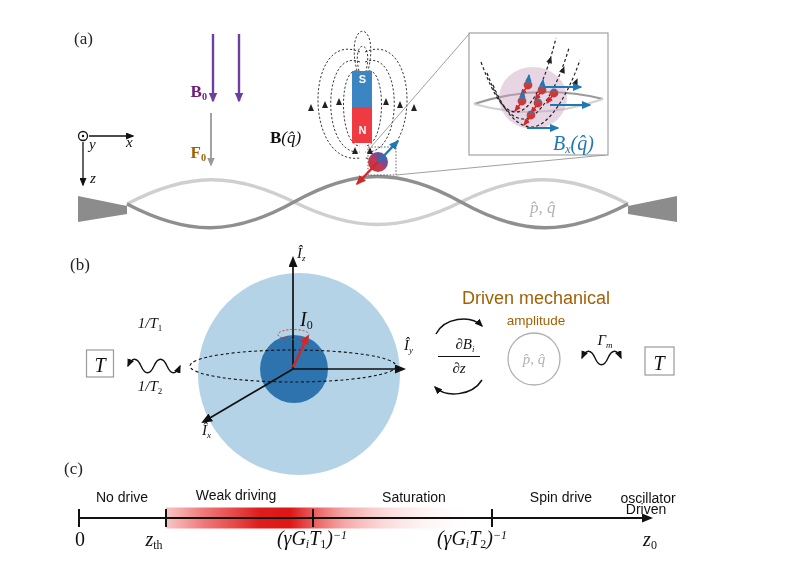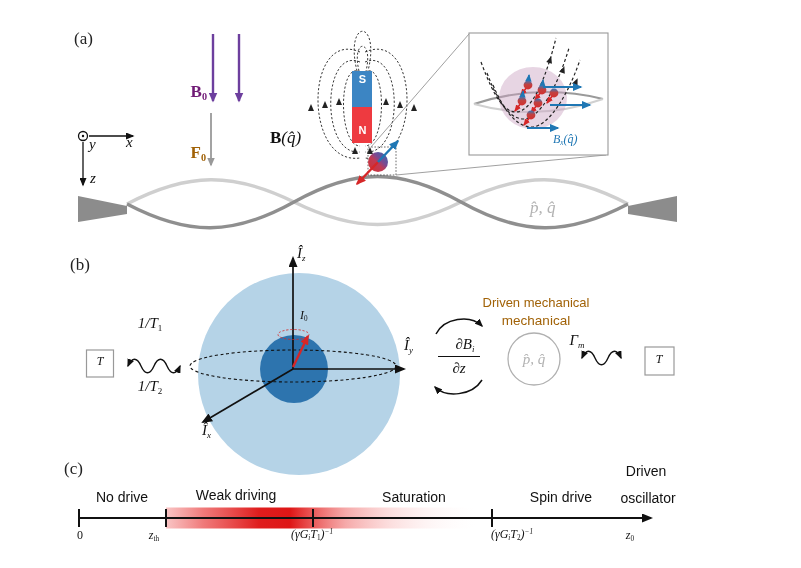--- a/index.html
+++ b/index.html
@@ -4,21 +4,21 @@
 <style>
   html,body{margin:0;padding:0;background:#ffffff;}
   #stage{position:relative;width:801px;height:568px;background:#ffffff;overflow:hidden;
          font-family:"Liberation Serif","DejaVu Serif",serif;}
   #art{position:absolute;left:0;top:0;}
   .lbl{position:absolute;line-height:1;white-space:nowrap;color:#111;}
   .ctr{transform:translate(-50%,0);}
   .rgt{transform:translate(-100%,0);}
   .math{font-family:"Liberation Serif","DejaVu Serif",serif;font-style:italic;font-size:17px;}
   .m15{font-size:15px;}
-  .m16{font-size:12px;}
+  .m16{font-size:20px;}
   .vec{font-style:normal;font-weight:bold;}
   .sans{font-family:"Liberation Sans","DejaVu Sans",sans-serif;font-style:normal;font-size:14px;}
   .panel-tag{font-family:"Liberation Serif","DejaVu Serif",serif;font-style:normal;font-size:17px;color:#222;}
   .gray{color:#a16207;}
   .lightgray{color:#b2b2b2;}
   .purple{color:#701a75;}
   .blue{color:#1f77b4;}
   .white{color:#ffffff;}
   .magnet-letter{font-family:"Liberation Sans","DejaVu Sans",sans-serif;font-style:normal;
                  font-weight:bold;font-size:11px;}
@@ -243,32 +243,32 @@
   <div class="lbl math m16 ctr" style="left:100px;top:355px">T</div>
   <div class="lbl math m15 ctr" style="left:150px;top:316px"><span>1/T</span><sub>1</sub></div>
   <div class="lbl math m15 ctr" style="left:150px;top:379px"><span>1/T</span><sub>2</sub></div>
   <div class="lbl math m16" style="left:300px;top:309px"><span>I</span><sub>0</sub></div>
   <div class="lbl math m15" style="left:297px;top:246px"><span>Î</span><sub class="it">z</sub></div>
   <div class="lbl math m15" style="left:404px;top:338px"><span>Î</span><sub class="it">y</sub></div>
   <div class="lbl math m15" style="left:202px;top:423px"><span>Î</span><sub class="it">x</sub></div>
   <div class="lbl math m15 ctr" style="left:465px;top:337px"><span>∂B</span><sub class="it">i</sub></div>
   <div class="fracbar" style="left:438px;top:356px;width:42px"></div>
   <div class="lbl math m15 ctr" style="left:459px;top:361px">∂z</div>
-  <div class="lbl sans gray ctr" style="left:536px;top:296px;font-size:13px">Driven mechanical</div>
-  <div class="lbl sans gray ctr" style="left:536px;top:314px;font-size:13.5px">mechanical</div>
+  <div class="lbl sans gray ctr" style="left:536px;top:289px;font-size:18px">Driven mechanical</div>
+  <div class="lbl sans gray ctr" style="left:536px;top:314px;font-size:13.5px">amplitude</div>
   <div class="lbl math m15 lightgray ctr" style="left:534px;top:352px">p̂, q̂</div>
-  <div class="lbl math m15 ctr" style="left:577px;top:333px"><span>Γ</span><sub class="it">m</sub></div>
+  <div class="lbl math m15 ctr" style="left:605px;top:333px"><span>Γ</span><sub class="it">m</sub></div>
   <div class="lbl math m16 ctr" style="left:659px;top:353px">T</div>
 
   <div class="lbl panel-tag" style="left:64px;top:460px">(c)</div>
   <div class="lbl sans ctr" style="left:122px;top:490px">No drive</div>
   <div class="lbl sans ctr" style="left:236px;top:488px">Weak driving</div>
   <div class="lbl sans ctr" style="left:414px;top:490px">Saturation</div>
   <div class="lbl sans ctr" style="left:561px;top:490px">Spin drive</div>
-  <div class="lbl sans ctr" style="left:646px;top:464px">Driven</div>
+  <div class="lbl sans ctr" style="left:646px;top:502px">Driven</div>
   <div class="lbl sans ctr" style="left:648px;top:491px">oscillator</div>
   <div class="lbl math m16 ctr" style="left:80px;top:529px;font-style:normal">0</div>
   <div class="lbl math m16 ctr" style="left:154px;top:529px"><span>z</span><sub>th</sub></div>
   <div class="lbl math m16 ctr" style="left:312px;top:528px"><span>(γG</span><sub class="it">i</sub><span>T</span><sub>1</sub><span>)</span><sup>−1</sup></div>
-  <div class="lbl math m16 ctr" style="left:512px;top:528px"><span>(γG</span><sub class="it">i</sub><span>T</span><sub>2</sub><span>)</span><sup>−1</sup></div>
-  <div class="lbl math m16 ctr" style="left:630px;top:529px"><span>z</span><sub>0</sub></div>
+  <div class="lbl math m16 ctr" style="left:472px;top:528px"><span>(γG</span><sub class="it">i</sub><span>T</span><sub>2</sub><span>)</span><sup>−1</sup></div>
+  <div class="lbl math m16 ctr" style="left:650px;top:529px"><span>z</span><sub>0</sub></div>
 
 </div>
 
 </body></html>

